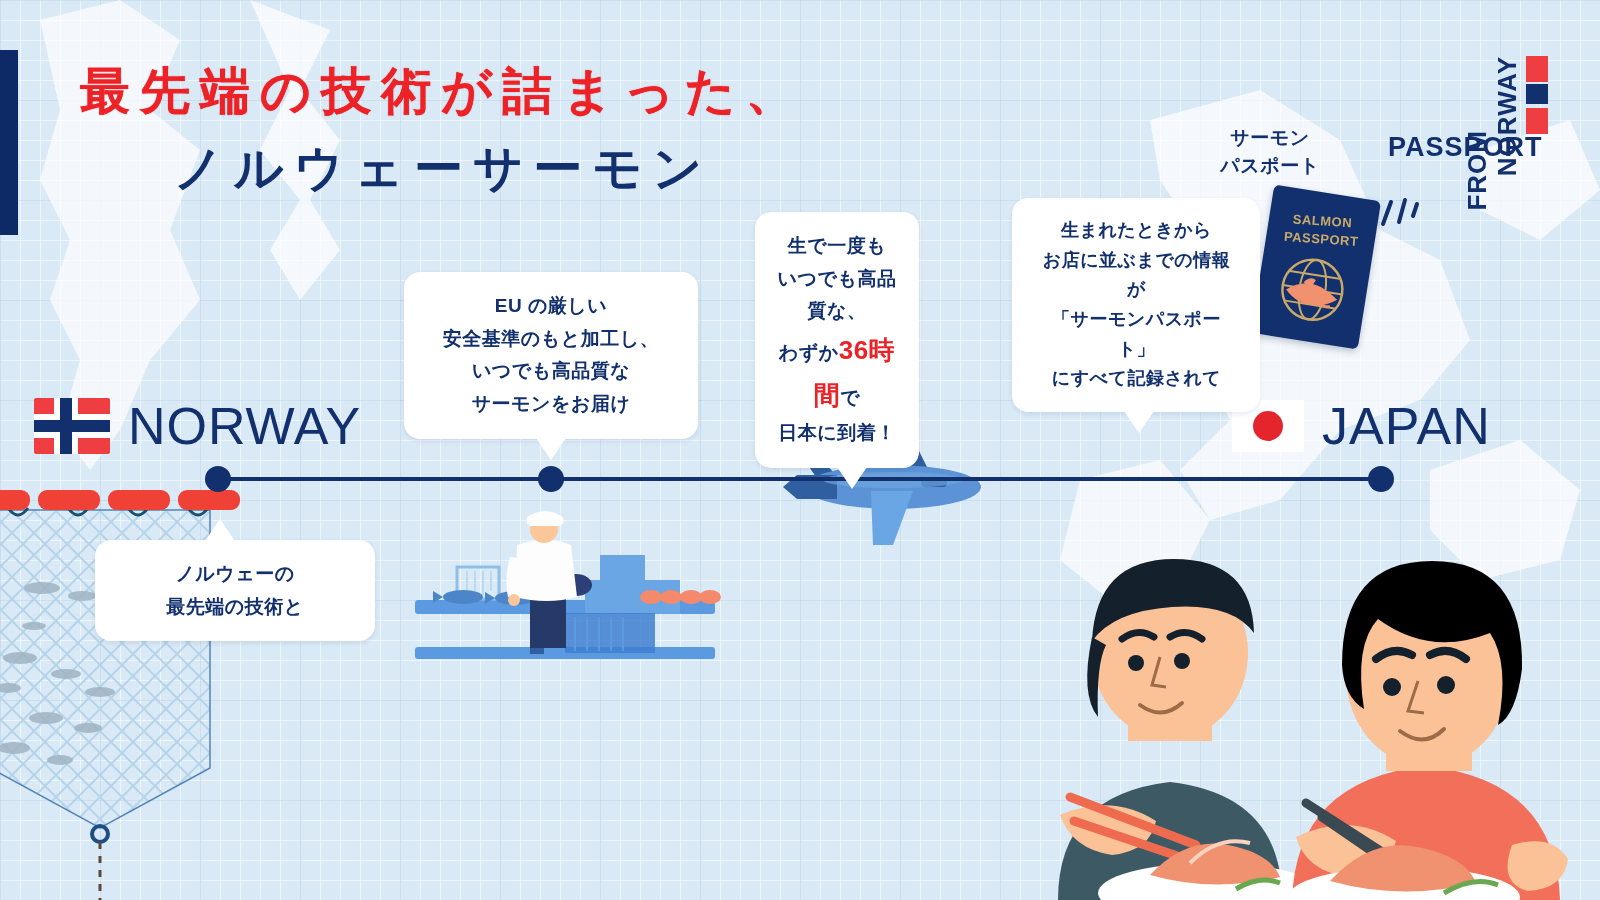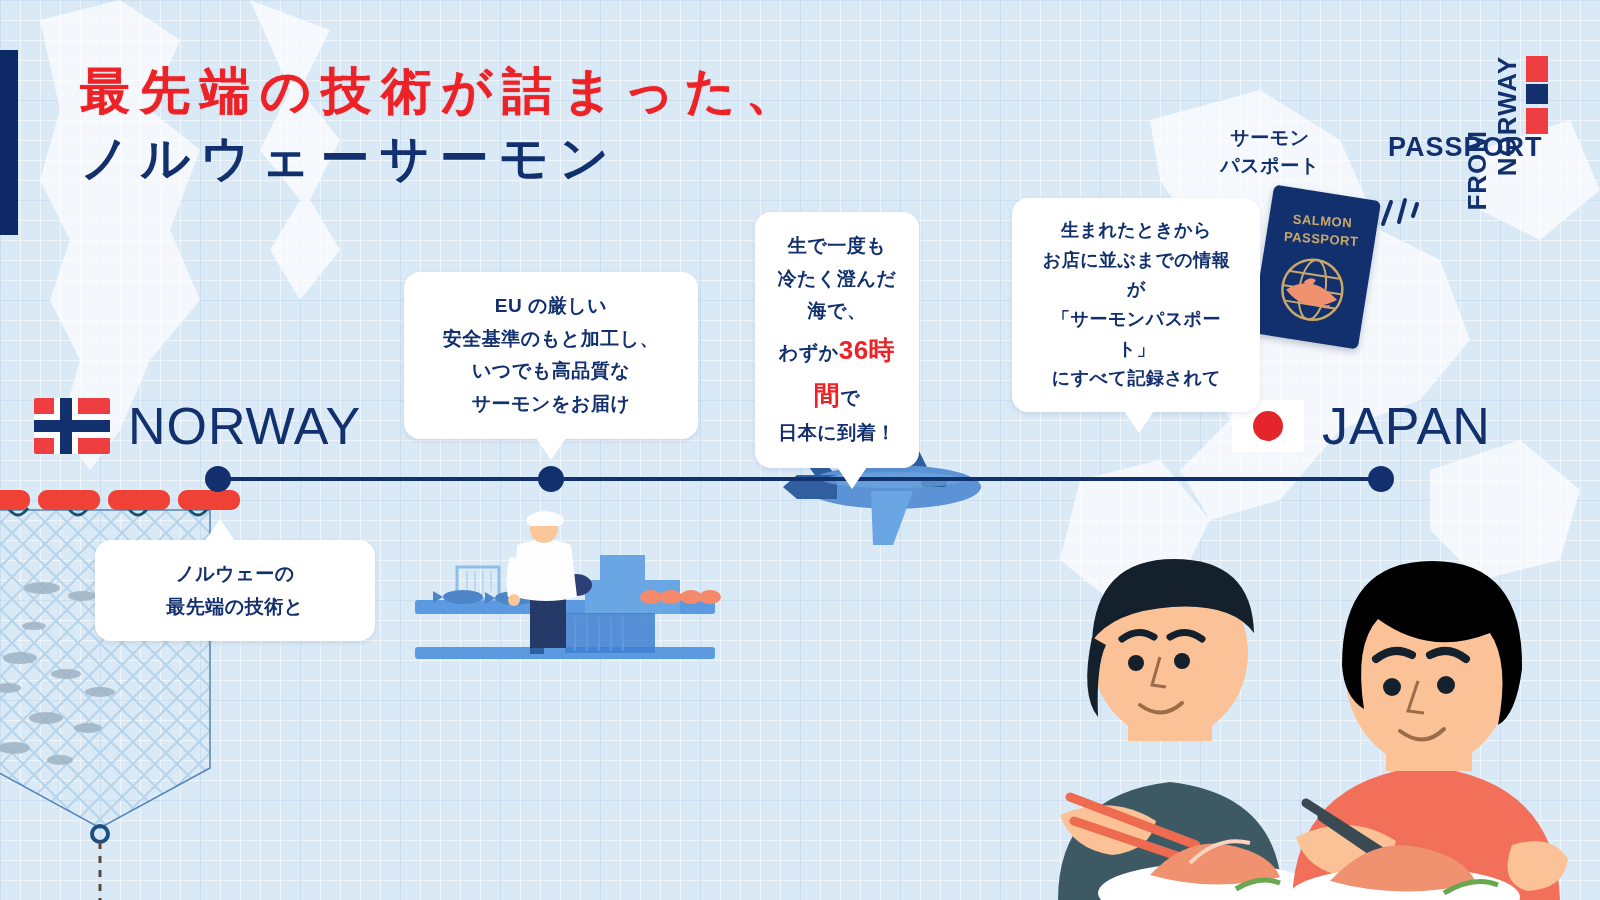--- a/index.html
+++ b/index.html
@@ -32,29 +32,29 @@
   }
   .map-layer{position:absolute;inset:0;}
 
   
   .accent-bar{
     position:absolute;left:0;top:50px;width:18px;height:185px;
     background:#0e2a66;
   }
 
   
-  .title-wrap{position:absolute;left:80px;top:62px;}
+  .title-wrap{position:absolute;left:80px;top:62px;text-align:center;}
   .title-line1{
     font-size:50px;font-weight:bold;color:#ec2227;
     letter-spacing:10px;line-height:1.18;white-space:nowrap;
     text-shadow:0 0 1px #ec2227;
   }
   .title-line2{
     font-size:49px;font-weight:bold;color:#12306e;
-    letter-spacing:10px;line-height:1.3;white-space:nowrap;margin-top:6px;
+    letter-spacing:10px;line-height:1.3;white-space:nowrap;margin-top:16px;
   }
 
   
   .logo{
     position:absolute;left:1388px;top:38px;width:190px;height:160px;
   }
   .logo-seafood{
     position:absolute;left:0;top:94px;
     font-size:27px;font-weight:bold;color:#12306e;letter-spacing:1px;
   }
@@ -366,21 +366,21 @@
     <div class="tail tail-down" style="left:132px;"></div>
     <div>EU の厳しい</div>
     <div>安全基準のもと加工し、</div>
     <div>いつでも高品質な</div>
     <div>サーモンをお届け</div>
   </div>
 
   <div class="bubble" style="left:755px;top:212px;width:164px;">
     <div class="tail tail-down" style="left:82px;"></div>
     <div>生で一度も</div>
-    <div>冷たく澄んだ海で、</div>
+    <div>いつでも高品質な、</div>
     <div>
       <span>わずか</span><span class="hl-red">36時間</span><span>で</span>
     </div>
     <div>日本に到着！</div>
   </div>
 
   <div class="bubble" style="left:1012px;top:198px;width:248px;font-size:18px;line-height:1.65;padding-left:23px;">
     <div class="tail tail-down" style="left:112px;"></div>
     <div>生まれたときから</div>
     <div>お店に並ぶまでの情報が</div>

